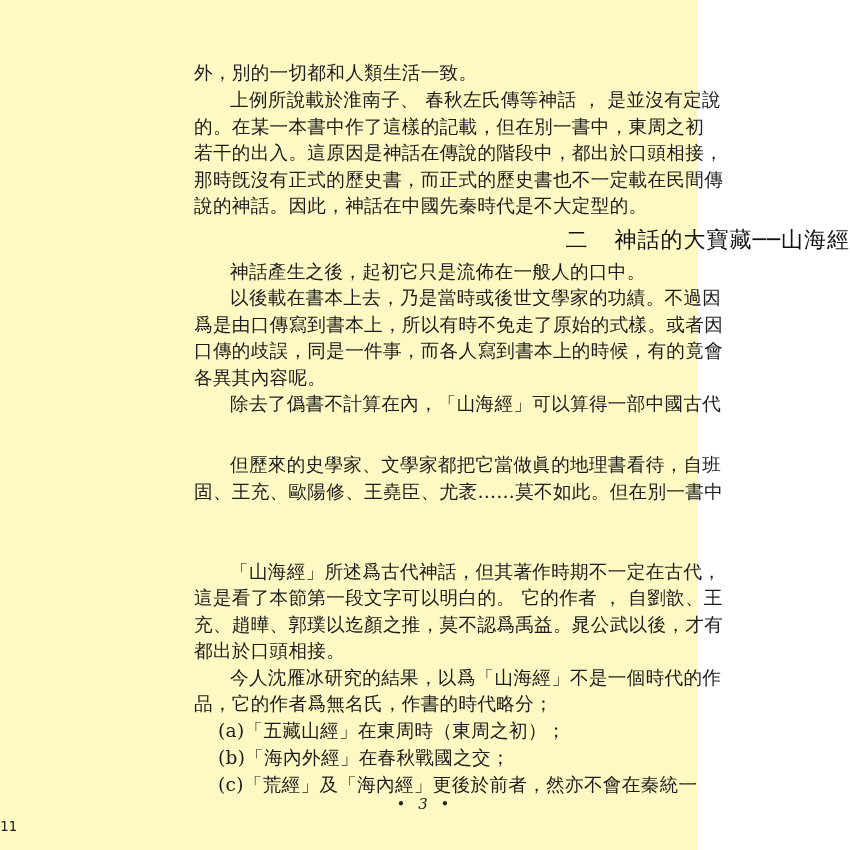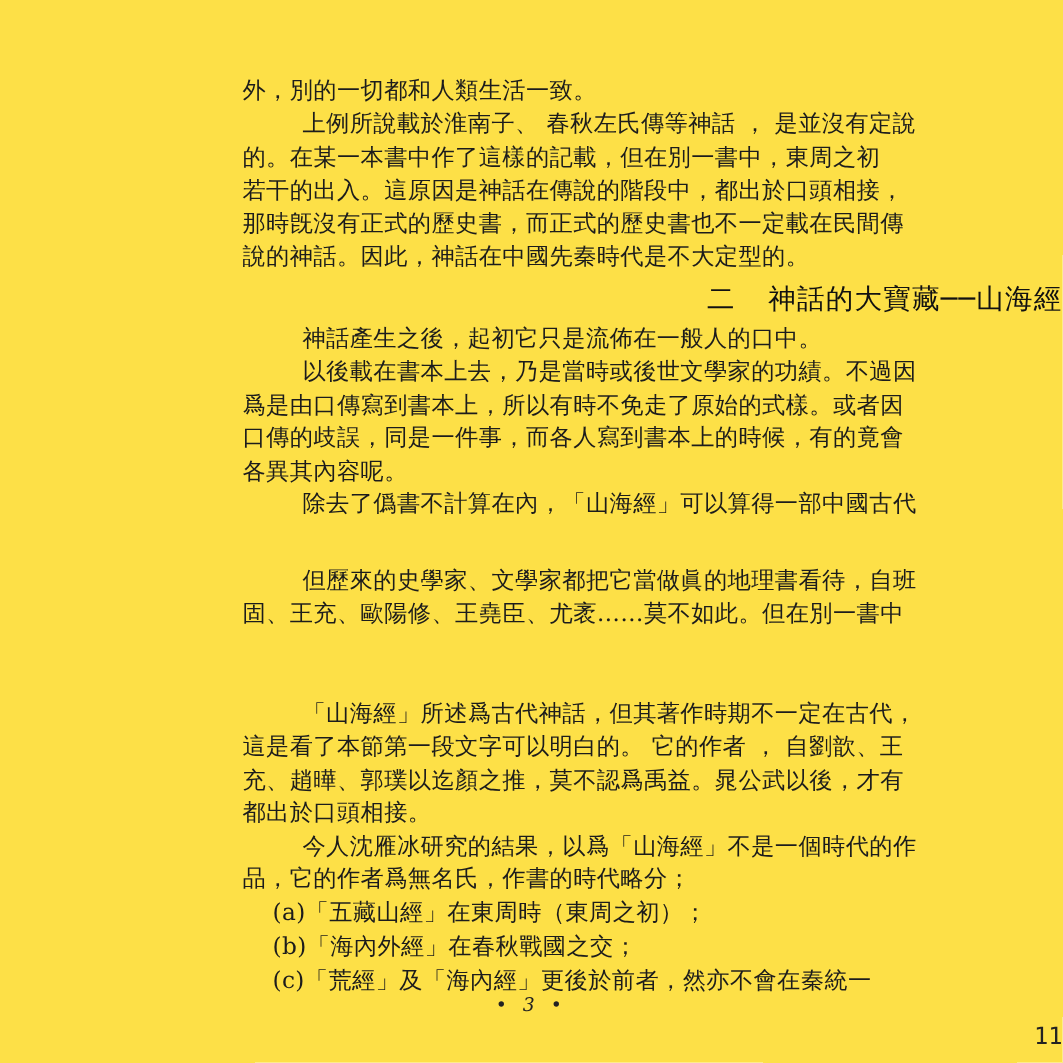--- a/index.html
+++ b/index.html
@@ -11,35 +11,35 @@
     width: 850px;
     height: 850px;
     position: relative;
     overflow: hidden;
     font-family: "DejaVu Serif", "Liberation Serif", serif;
     color: #1a1a1a;
   }
   .page {
     position: absolute;
     left: 0; top: 0;
-    width: 850px; height: 850px;
-    background: #fde047;
+    width: 698px; height: 850px;
+    background: #fef9c3;
   }
   .line {
     position: absolute;
     left: 194px;
     width: 452px;
     white-space: nowrap;
     font-size: 18.6px;
     line-height: 24px;
     height: 24px;
     letter-spacing: 0.3px;
     color: #1c1c1c;
   }
-  .indent { left: 230px; width: 416px; margin-left: 12px; }
+  .indent { left: 230px; width: 416px; }
   .item { left: 218px; width: 428px; }
   .heading {
     position: absolute;
     left: 0;
     width: 850px;
     text-align: right;
     font-size: 22px;
     line-height: 30px;
     height: 30px;
     letter-spacing: 1px;
@@ -51,23 +51,23 @@
     left: 0; width: 850px;
     text-align: center;
     font-size: 15px;
     font-style: italic;
     color: #222;
     letter-spacing: 4px;
   }
   .pagenum {
     position: absolute;
     left: 0; width: 850px;
-    text-align: right;
+    text-align: left;
     font-family: "DejaVu Sans Mono", "Liberation Mono", monospace;
-    font-size: 19px;
+    font-size: 14px;
     color: #222;
   }
 </style>
 </head>
 <body>
 
 <div class="page">
 
   <div class="line" style="top:61px">外，別的一切都和人類生活一致。</div>
   <div class="line indent" style="top:88px">上例所說載於淮南子、 春秋左氏傳等神話 ， 是並沒有定說</div>

